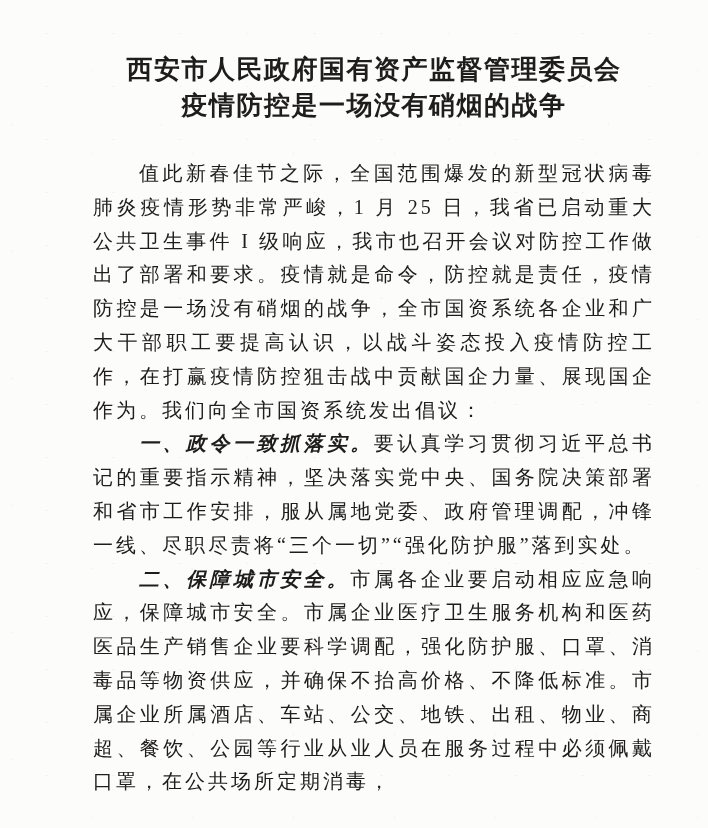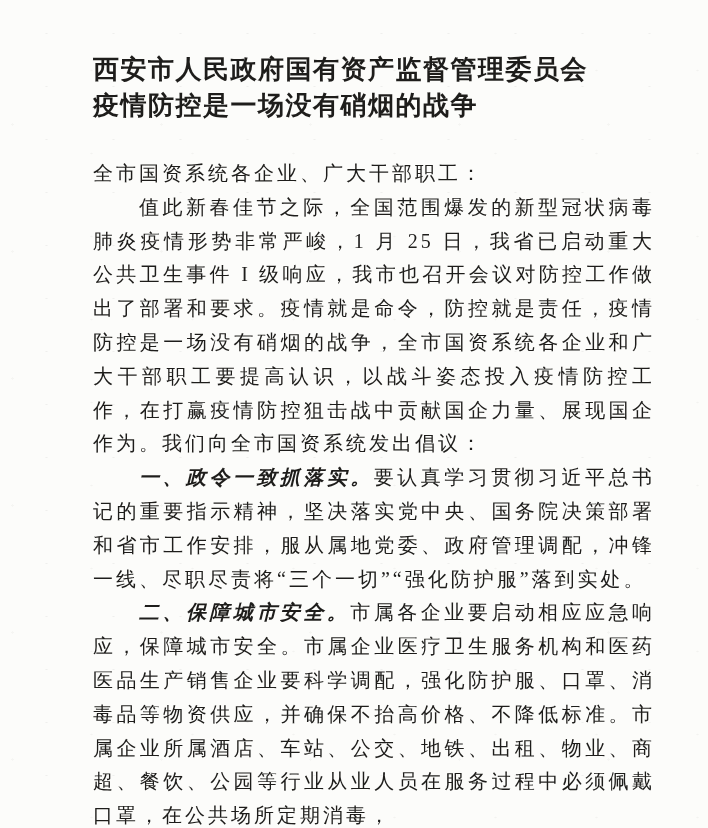--- a/index.html
+++ b/index.html
@@ -23,21 +23,21 @@
     color: #1e1d1b;
     font-family: "Liberation Serif", "DejaVu Serif", serif;
   }
   .content {
     position: absolute;
     left: 93px;
     top: 52px;
     width: 562px;
   }
   .doc-title {
-    text-align: left;
+    text-align: center;
     font-weight: bold;
     font-size: 26px;
     line-height: 36px;
     letter-spacing: 1.5px;
   }
   .doc-title .title-line {
     white-space: nowrap;
   }
   .body {
     margin-top: 33px;
@@ -65,21 +65,20 @@
 
 <div class="page" style="background-color: rgb(252, 252, 250); color: rgb(30, 29, 27);">
   <div class="content">
 
     <div class="doc-title">
       <div class="title-line">西安市人民政府国有资产监督管理委员会</div>
       <div class="title-line">疫情防控是一场没有硝烟的战争</div>
     </div>
 
     <div class="body">
-      <p class="salutation">全市国资系统各企业、广大干部职工：</p>
 
       <p class="para"><span>值此新春佳节之际，全国范围爆发的新型冠状病毒肺炎疫情形势非常严峻，1 月 25 日，我省已启动重大公共卫生事件 I 级响应，我市也召开会议对防控工作做出了部署和要求。疫情就是命令，防控就是责任，疫情防控是一场没有硝烟的战争，全市国资系统各企业和广大干部职工要提高认识，以战斗姿态投入疫情防控工作，在打赢疫情防控狙击战中贡献国企力量、展现国企作为。我们向全市国资系统发出倡议：</span></p>
 
       <p class="para"><span class="lead">一、政令一致抓落实。</span><span>要认真学习贯彻习近平总书记的重要指示精神，坚决落实党中央、国务院决策部署和省市工作安排，服从属地党委、政府管理调配，冲锋一线、尽职尽责将“三个一切”“强化防护服”落到实处。</span></p>
 
       <p class="para"><span class="lead">二、保障城市安全。</span><span>市属各企业要启动相应应急响应，保障城市安全。市属企业医疗卫生服务机构和医药医品生产销售企业要科学调配，强化防护服、口罩、消毒品等物资供应，并确保不抬高价格、不降低标准。市属企业所属酒店、车站、公交、地铁、出租、物业、商超、餐饮、公园等行业从业人员在服务过程中必须佩戴口罩，在公共场所定期消毒，</span></p>
     </div>
 
   </div>
 </div>

